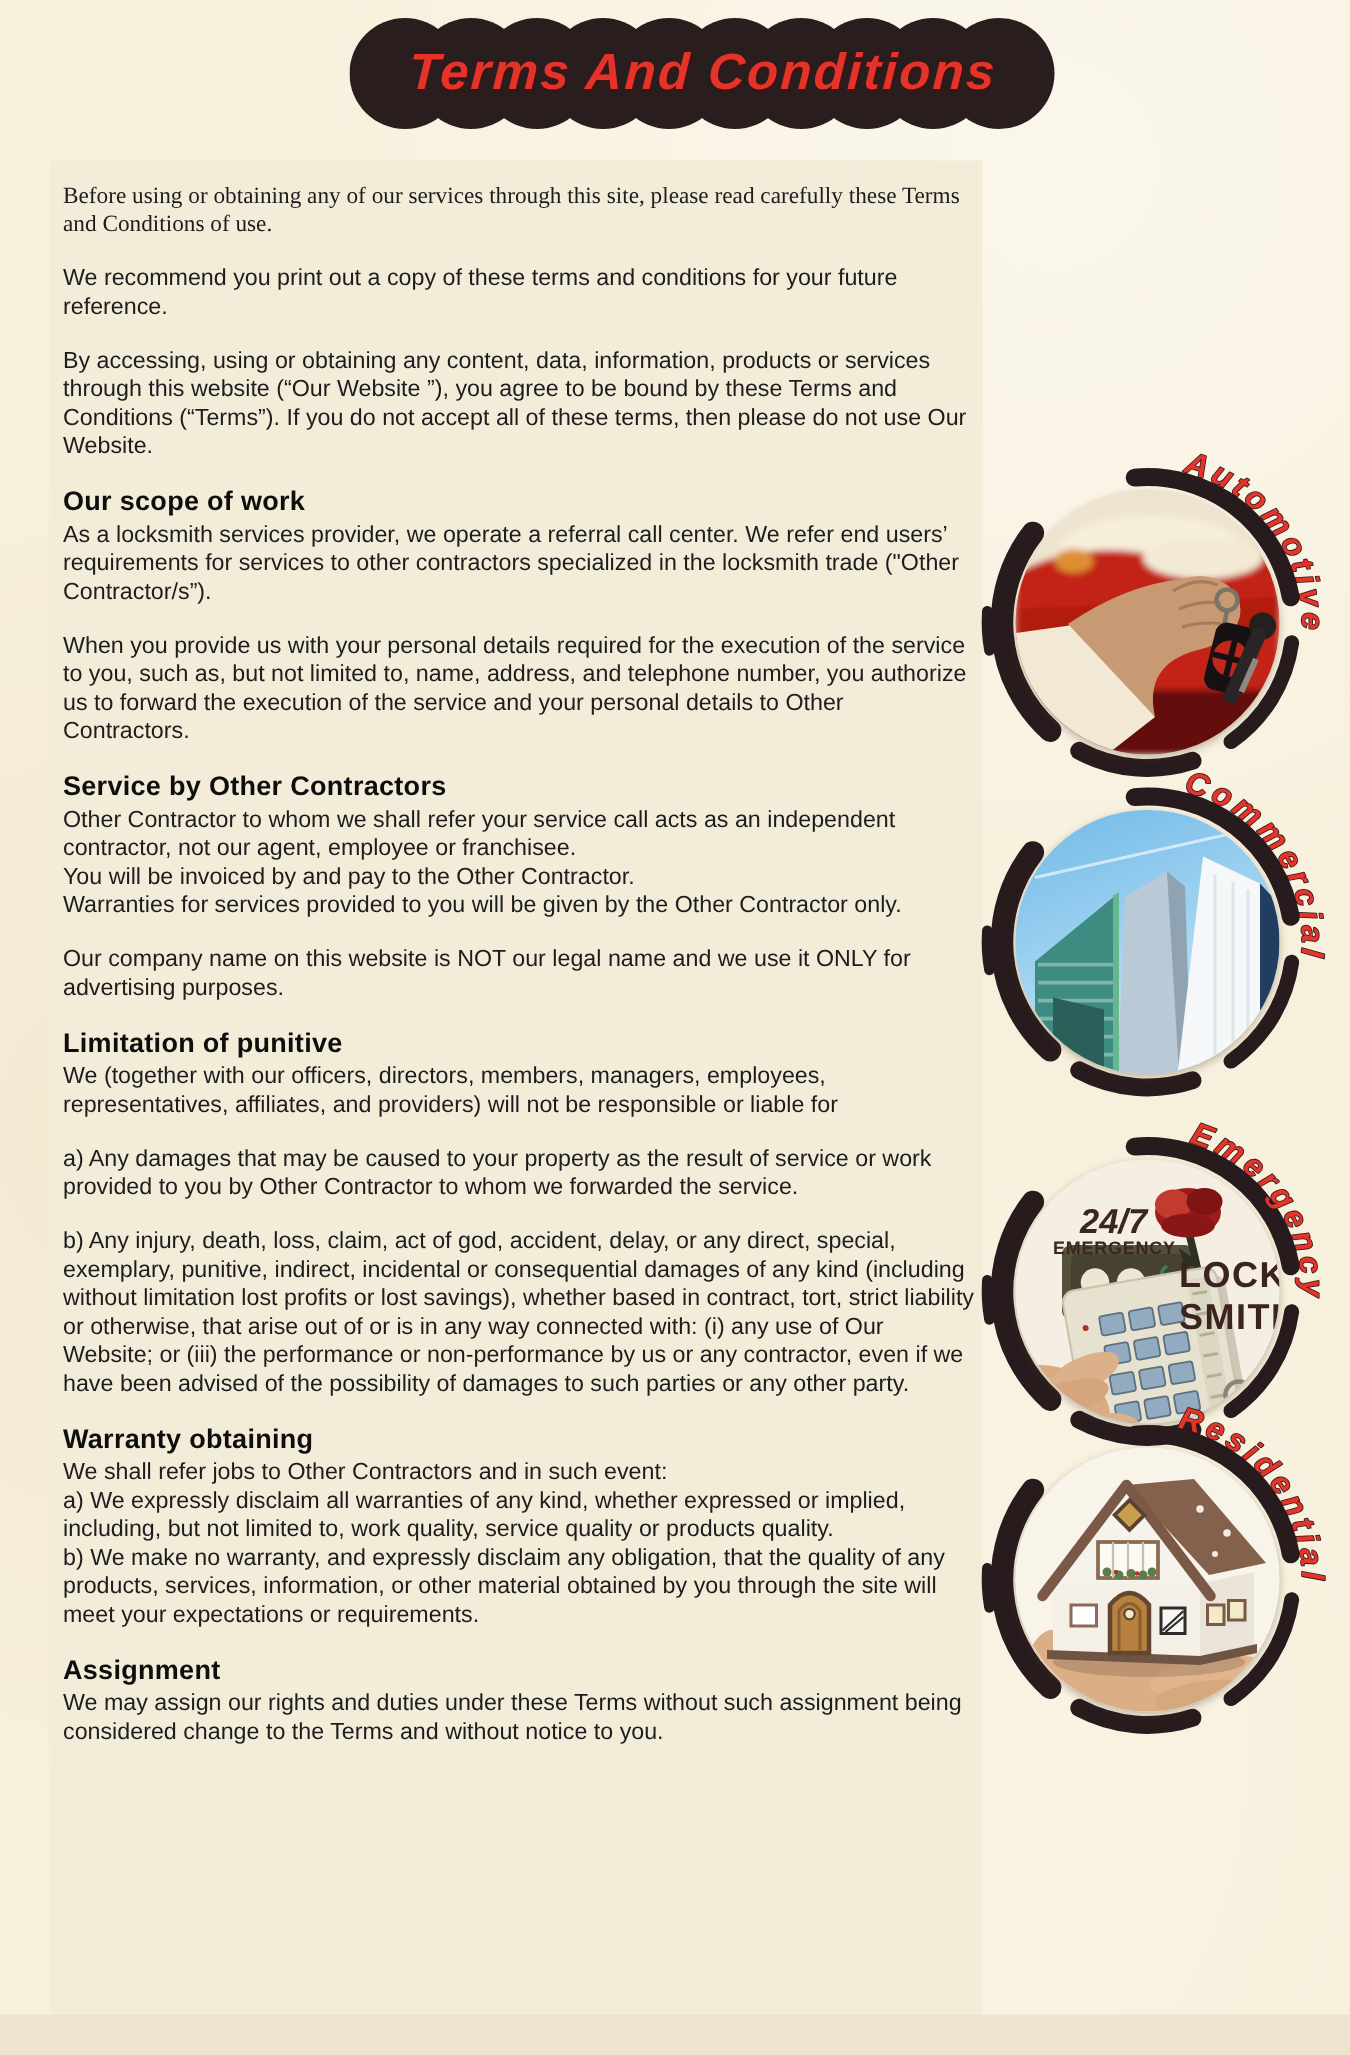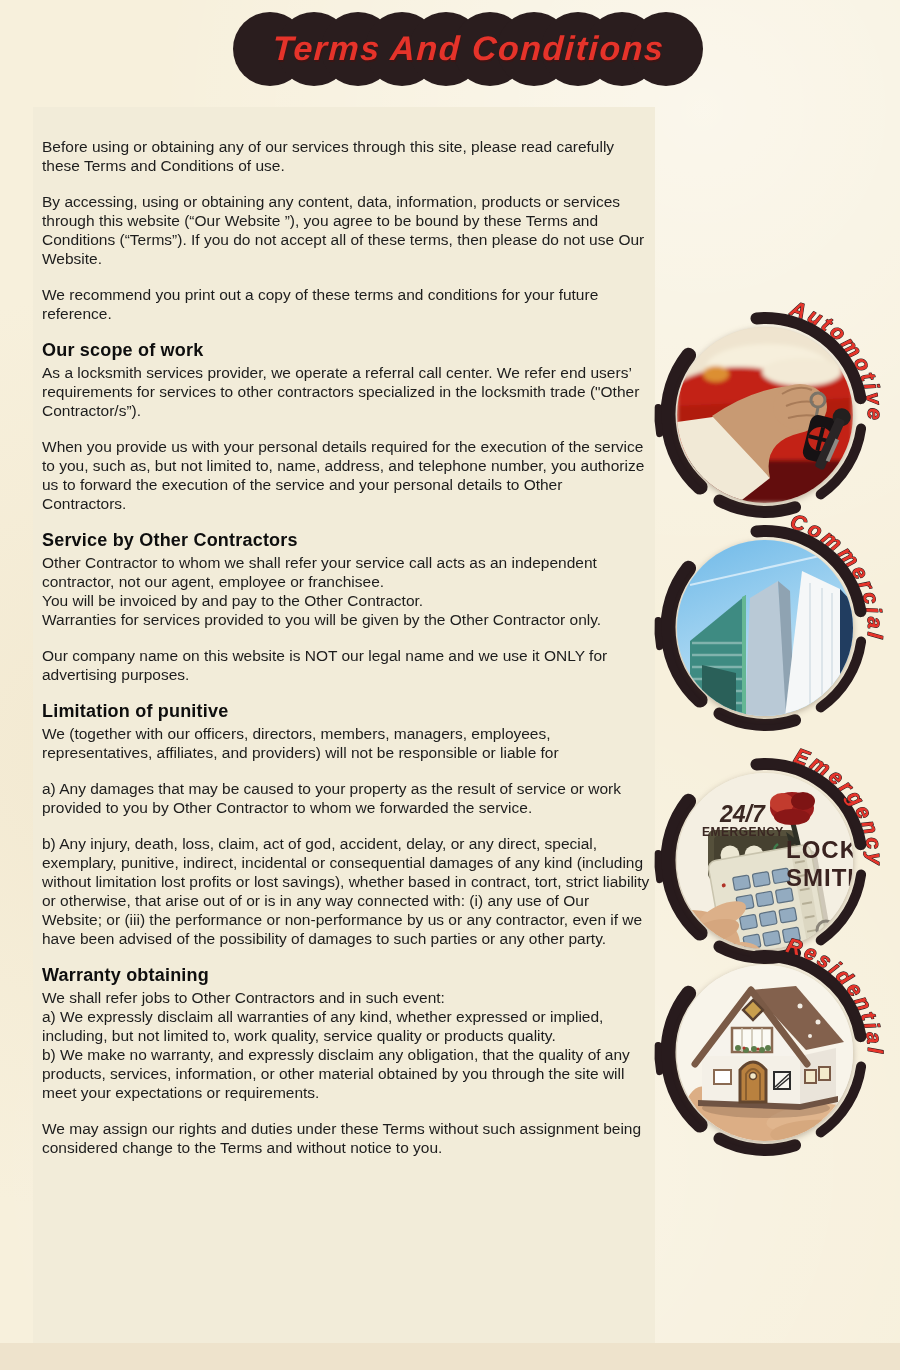--- a/index.html
+++ b/index.html
@@ -34,21 +34,21 @@
     color:#1c1c1c;
   }
   .panel p{
     margin:0 0 17px 0;font-size:15.5px;line-height:19px;
     white-space:pre-line;color:#1d1d1d;
   }
   .panel h2{
     margin:16px 0 2px 0;font-size:18px;line-height:21px;
     font-weight:bold;color:#0e0e0e;letter-spacing:.2px;
   }
-  .panel section:first-child p:first-child{margin-top:16px;}
+  .panel section:first-child p:first-child{margin-top:0;font-family:Liberation Serif, serif;}
   
   .badge{position:absolute;left:650px;width:220px;height:213px;}
   .badge svg{overflow:visible;display:block;}
   .ring path{fill:none;stroke:#281b1d;stroke-linecap:round;}
   .badge-label{
     font-family:"Liberation Sans", sans-serif;
     font-size:21px;font-weight:bold;font-style:italic;letter-spacing:3px;
     fill:#e7342a;stroke:#27191b;stroke-width:1.1px;
     paint-order:stroke;stroke-linejoin:round;
   }
@@ -74,22 +74,22 @@
       <circle cx="389" cy="38" r="37"></circle>
         <circle cx="433" cy="38" r="37"></circle>
     </g>
   </svg>
   <div class="page-title">Terms And Conditions</div>
 </div>
 
 <div class="panel">
   <section>
     <p>Before using or obtaining any of our services through this site, please read carefully these Terms and Conditions of use.</p>
+    <p>We recommend you print out a copy of these terms and conditions for your future reference.</p>
     <p>By accessing, using or obtaining any content, data, information, products or services through this website (“Our Website ”), you agree to be bound by these Terms and Conditions (“Terms”). If you do not accept all of these terms, then please do not use Our Website.</p>
-    <p>We recommend you print out a copy of these terms and conditions for your future reference.</p>
   </section>
   <section>
     <h2>Our scope of work</h2>
     <p>As a locksmith services provider, we operate a referral call center. We refer end users’ requirements for services to other contractors specialized in the locksmith trade ("Other Contractor/s”).</p>
   </section>
   <section>
     <p>When you provide us with your personal details required for the execution of the service to you, such as, but not limited to, name, address, and telephone number, you authorize us to forward the execution of the service and your personal details to Other Contractors.</p>
   </section>
   <section>
     <h2>Service by Other Contractors</h2>
@@ -104,20 +104,21 @@
     <p>a) Any damages that may be caused to your property as the result of service or work provided to you by Other Contractor to whom we forwarded the service.</p>
     <p>b) Any injury, death, loss, claim, act of god, accident, delay, or any direct, special, exemplary, punitive, indirect, incidental or consequential damages of any kind (including without limitation lost profits or lost savings), whether based in contract, tort, strict liability or otherwise, that arise out of or is in any way connected with: (i) any use of Our Website; or (iii) the performance or non-performance by us or any contractor, even if we have been advised of the possibility of damages to such parties or any other party.</p>
   </section>
   <section>
     <h2>Warranty obtaining</h2>
     <p>We shall refer jobs to Other Contractors and in such event:
 a) We expressly disclaim all warranties of any kind, whether expressed or implied, including, but not limited to, work quality, service quality or products quality.
 b) We make no warranty, and expressly disclaim any obligation, that the quality of any products, services, information, or other material obtained by you through the site will meet your expectations or requirements.</p>
   </section>
   <section>
+    <h2>Assignment</h2>
     <p>We may assign our rights and duties under these Terms without such assignment being considered change to the Terms and without notice to you.</p>
   </section>
 </div>
 
 <div class="badge" style="top:310px">
   <svg width="220" height="213" viewBox="0 0 220 213">
     <defs>
       <clipPath id="clipA">
           <circle cx="115" cy="105" r="88"></circle>
         </clipPath>

